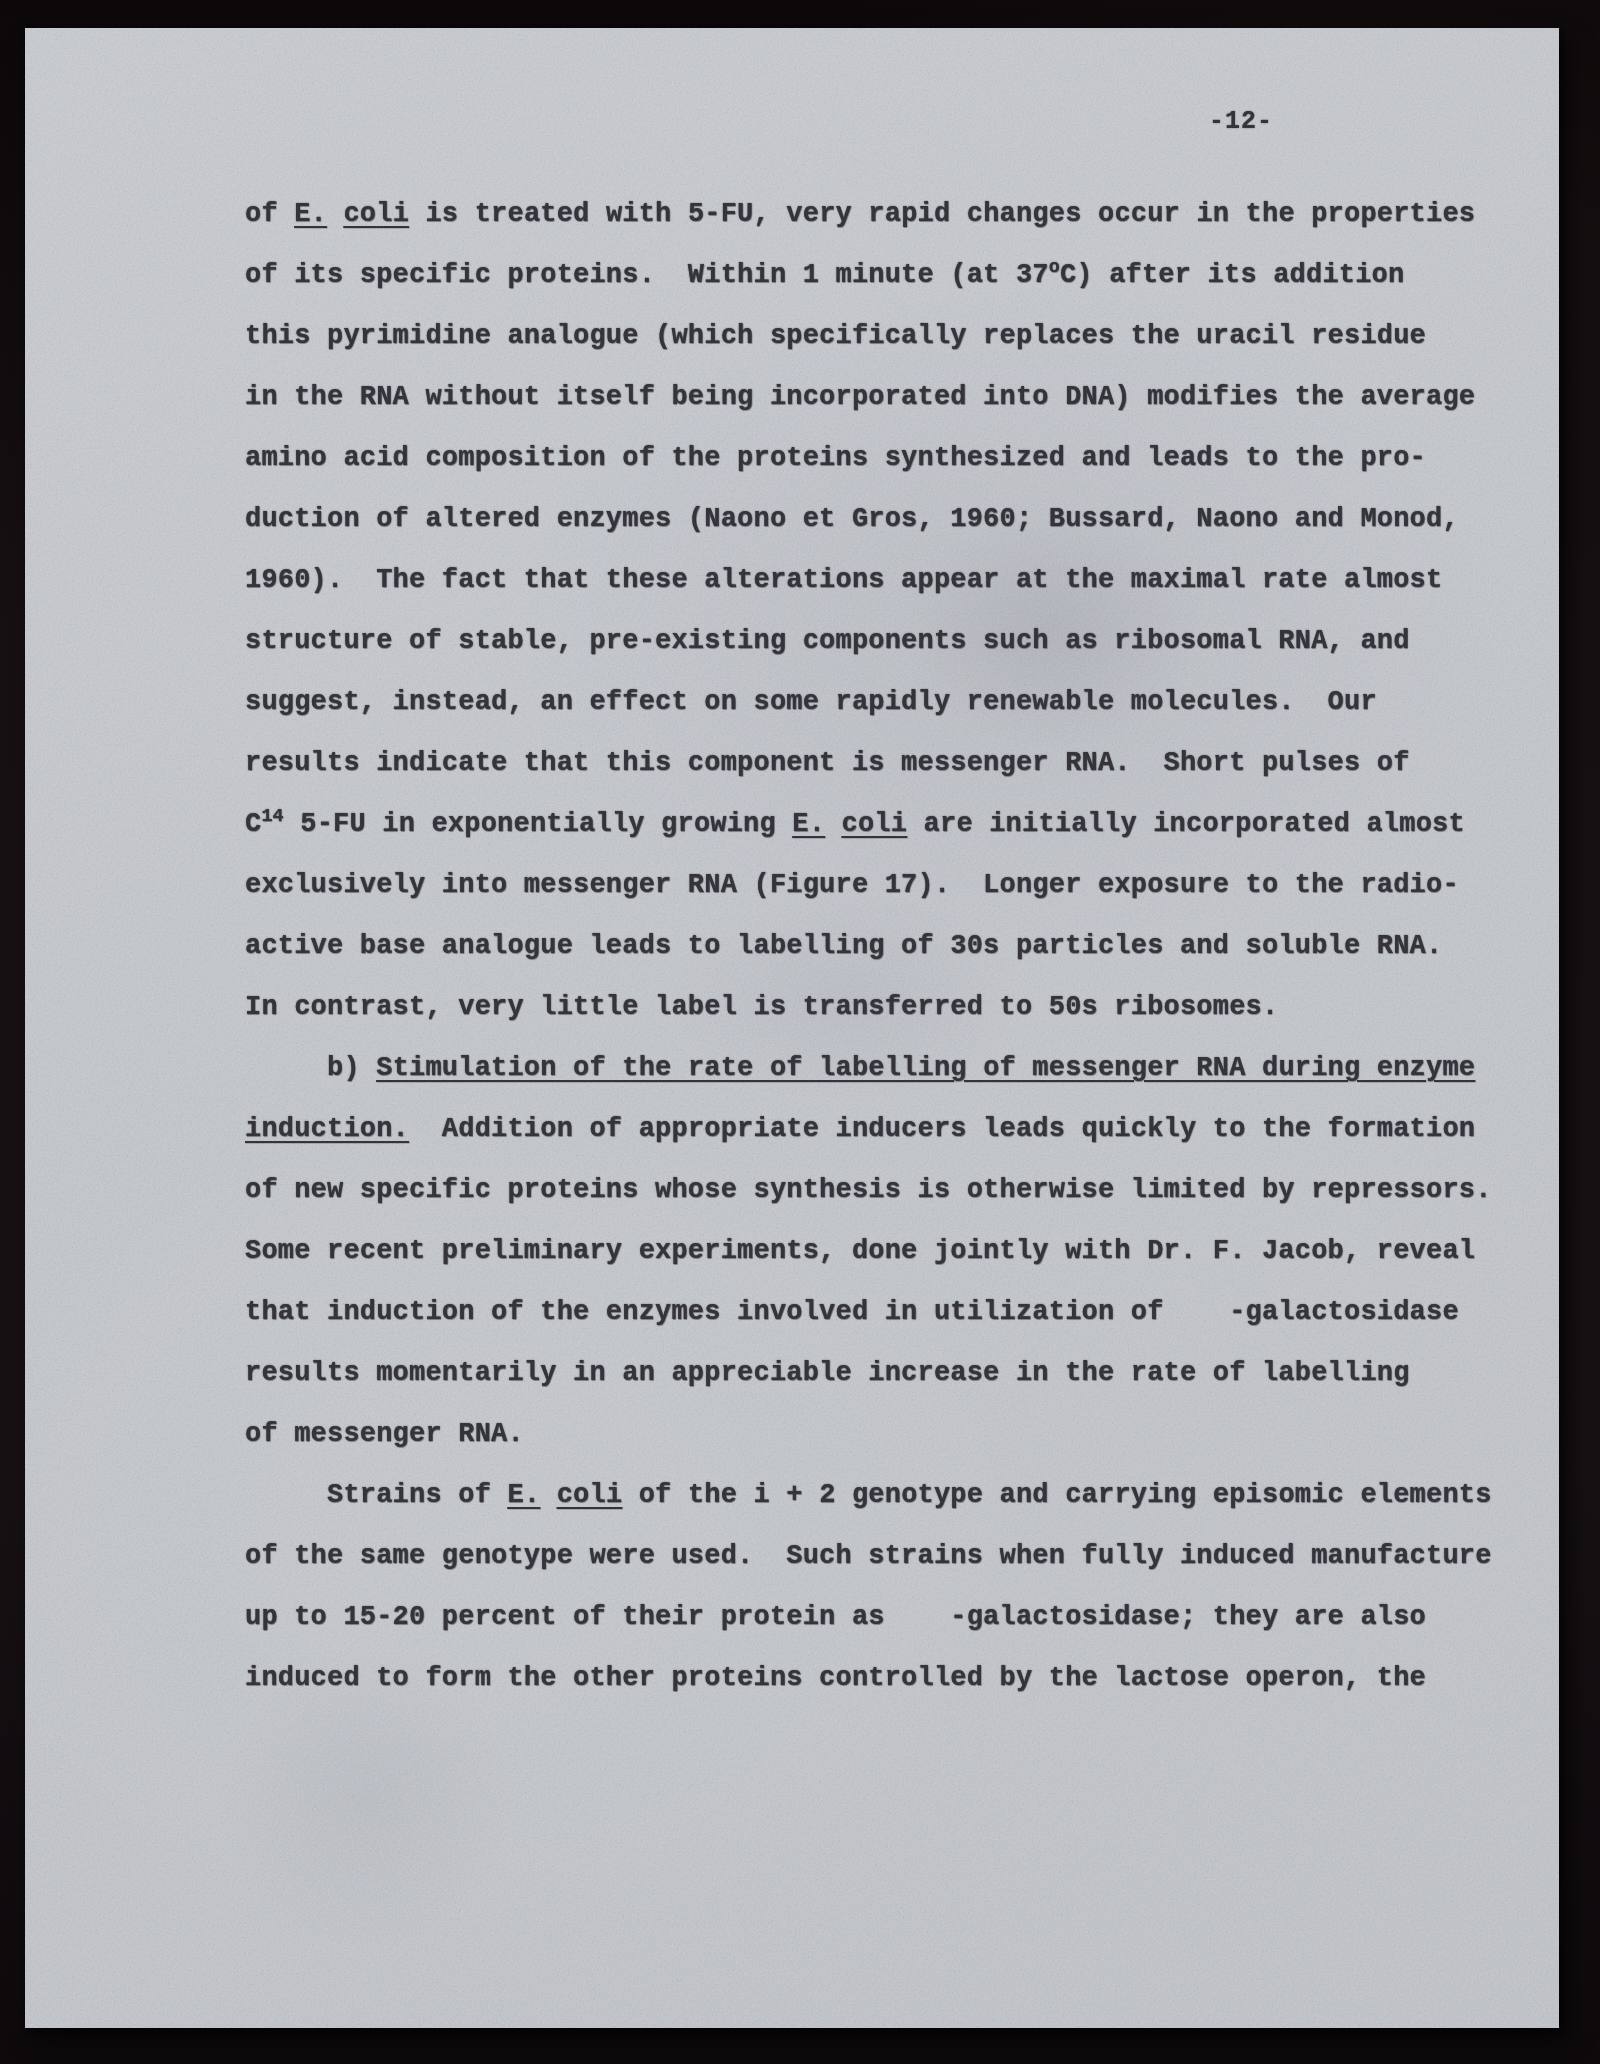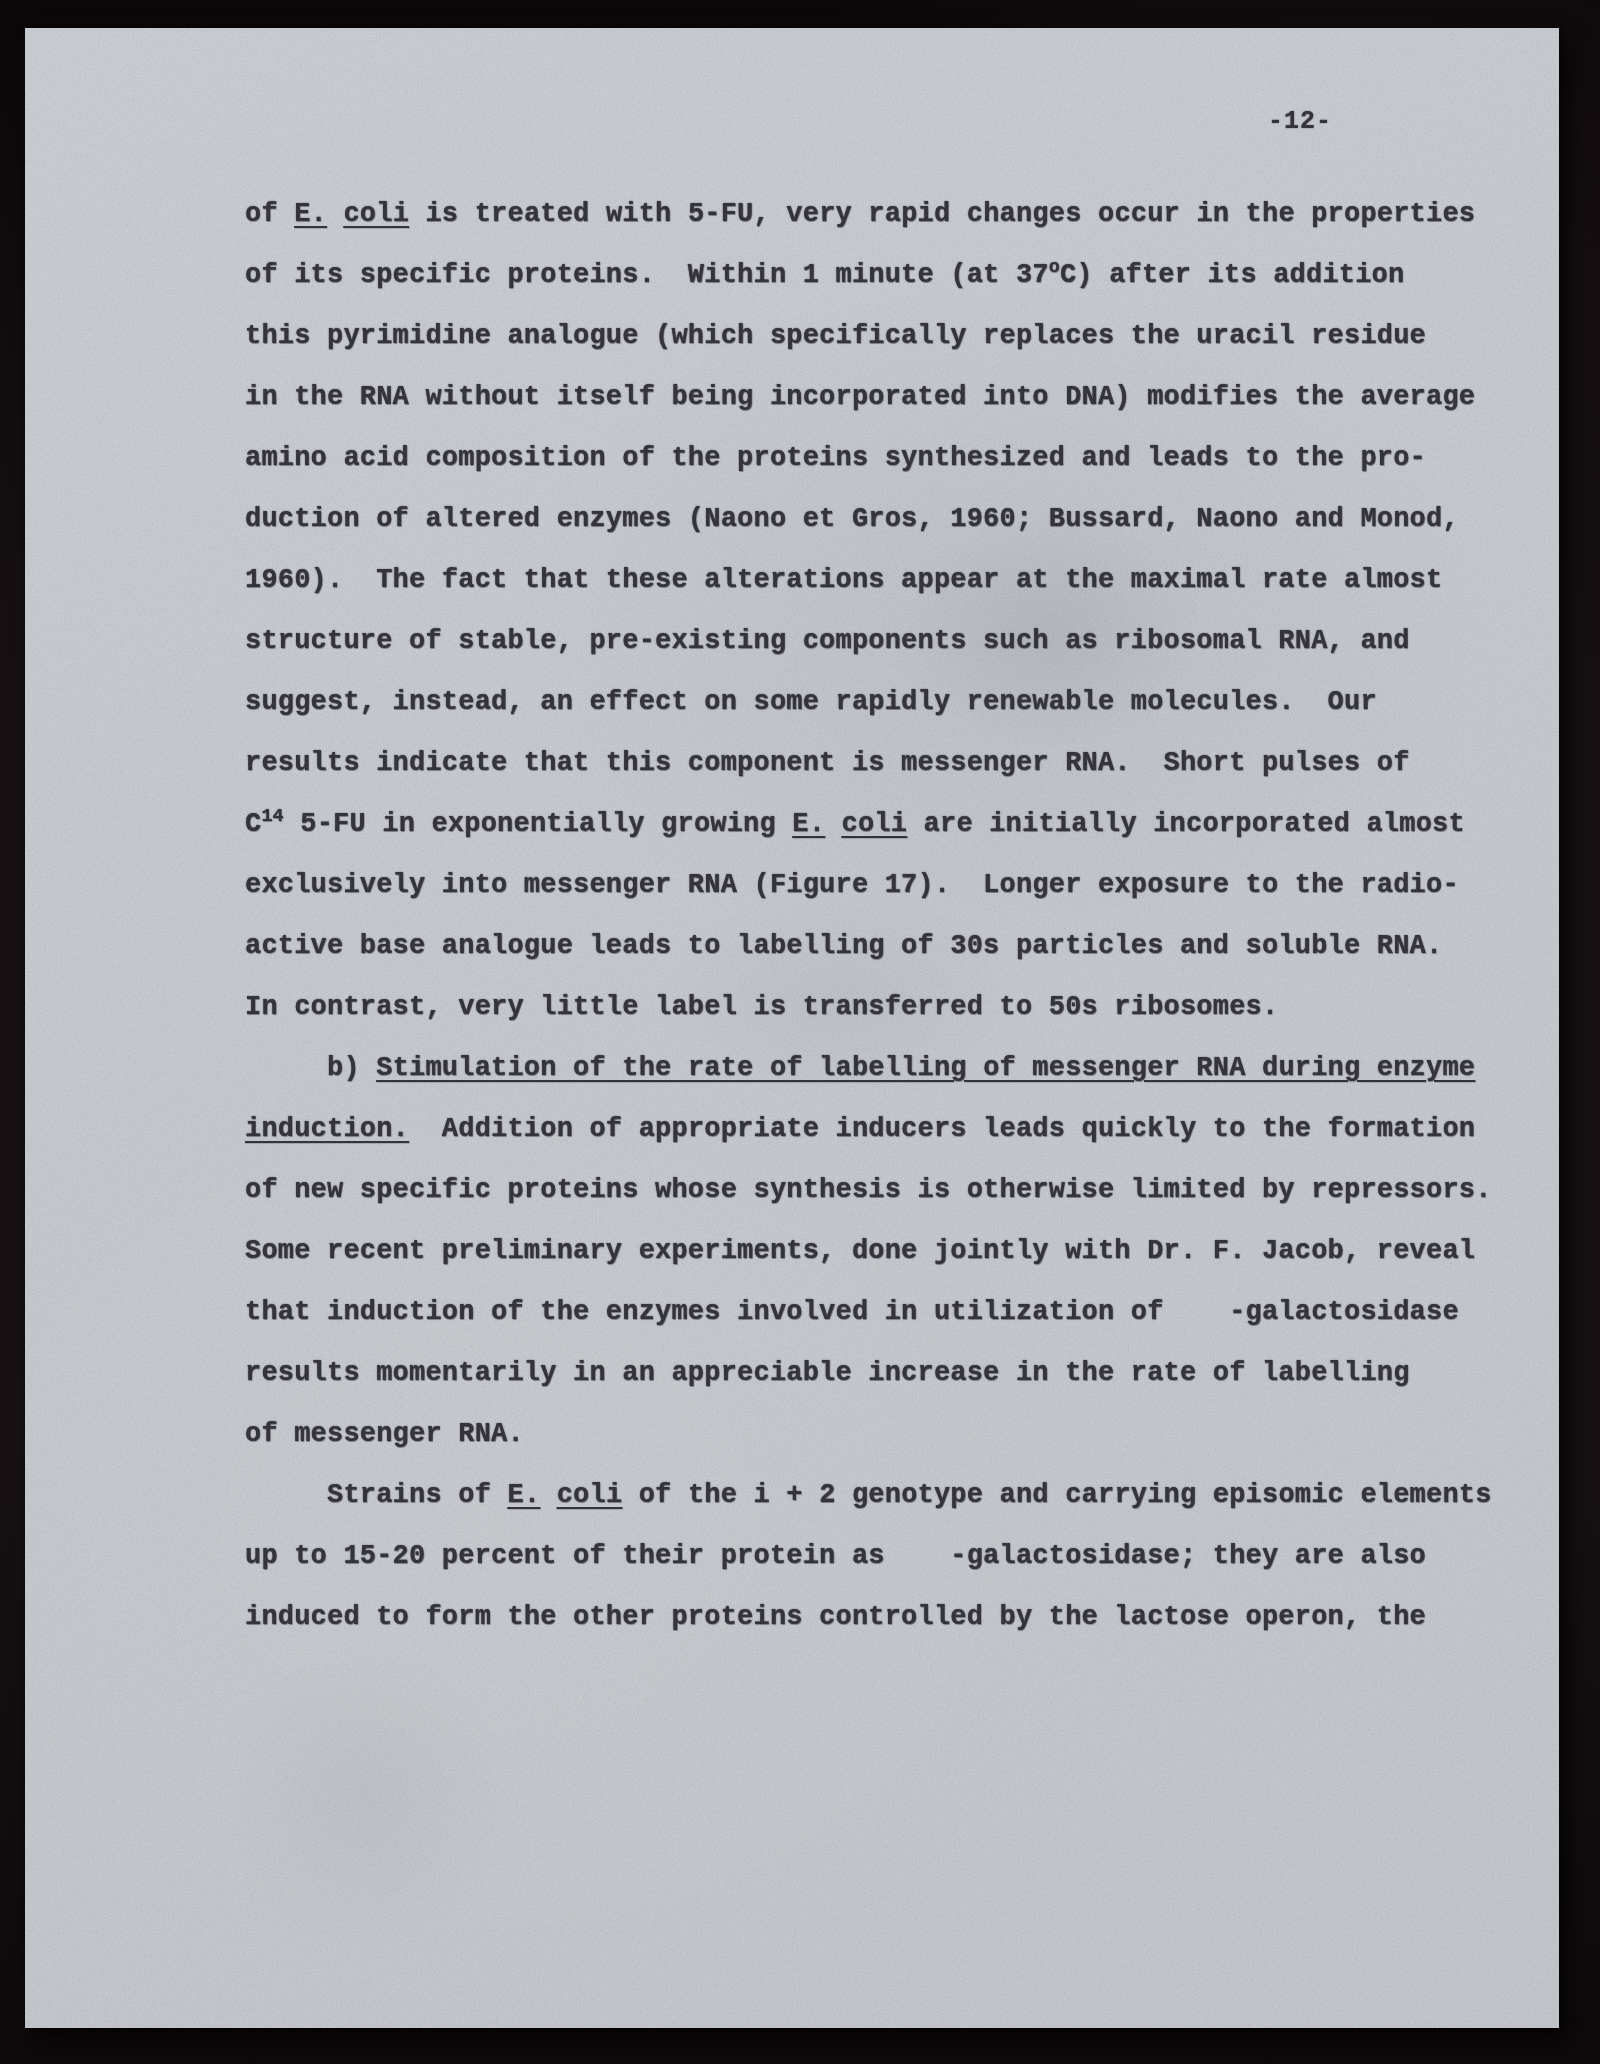--- a/index.html
+++ b/index.html
@@ -47,21 +47,21 @@
   .s2 {
     left: 560px; top: 820px; width: 520px; height: 300px;
     background: radial-gradient(ellipse 50% 50% at 50% 50%, rgba(88,92,104,0.07), transparent 72%);
   }
   .s3 {
     left: 130px; top: 1560px; width: 420px; height: 420px;
     background: radial-gradient(ellipse 50% 50% at 50% 50%, rgba(110,112,120,0.08), transparent 72%);
   }
   .page-number {
     position: absolute;
-    left: 1243px;
+    left: 1184px;
     top: 79px;
     font-size: 25px;
     font-weight: 700;
     color: var(--ink, #36353c);
     text-shadow: 0 0 1.4px rgba(45,44,52,0.85);
     letter-spacing: 1px;
     white-space: pre;
   }
   .text-block {
     position: absolute;
@@ -115,20 +115,21 @@
         <div class="line"><span>active base analogue leads to labelling of 30s particles and soluble RNA.</span></div>
         <div class="line"><span>In contrast, very little label is transferred to 50s ribosomes.</span></div>
         <div class="line"><span>     b) </span><span class="u">Stimulation of the rate of labelling of messenger RNA during enzyme</span></div>
         <div class="line"><span class="u">induction.</span><span>  Addition of appropriate inducers leads quickly to the formation</span></div>
         <div class="line"><span>of new specific proteins whose synthesis is otherwise limited by repressors.</span></div>
         <div class="line"><span>Some recent preliminary experiments, done jointly with Dr. F. Jacob, reveal</span></div>
         <div class="line"><span>that induction of the enzymes involved in utilization of    -galactosidase</span></div>
         <div class="line"><span>results momentarily in an appreciable increase in the rate of labelling</span></div>
         <div class="line"><span>of messenger RNA.</span></div>
         <div class="line"><span>     Strains of </span><span class="u">E.</span><span> </span><span class="u">coli</span><span> of the i + 2 genotype and carrying episomic elements</span></div>
+        <div class="line"><span>of the same genotype were used.  Such strains when fully induced manufacture</span></div>
         <div class="line"><span>up to 15-20 percent of their protein as    -galactosidase; they are also</span></div>
         <div class="line"><span>induced to form the other proteins controlled by the lactose operon, the</span></div>
       </div>
     <svg class="grain" xmlns="http://www.w3.org/2000/svg">
       <defs>
         <filter id="grainF" x="0" y="0" width="100%" height="100%">
           <feTurbulence type="fractalNoise" baseFrequency="0.55" numOctaves="3" stitchTiles="stitch" result="n"></feTurbulence>
           <feColorMatrix in="n" type="saturate" values="0"></feColorMatrix>
           <feComponentTransfer>
             <feFuncA type="linear" slope="0.55" intercept="0"></feFuncA>

